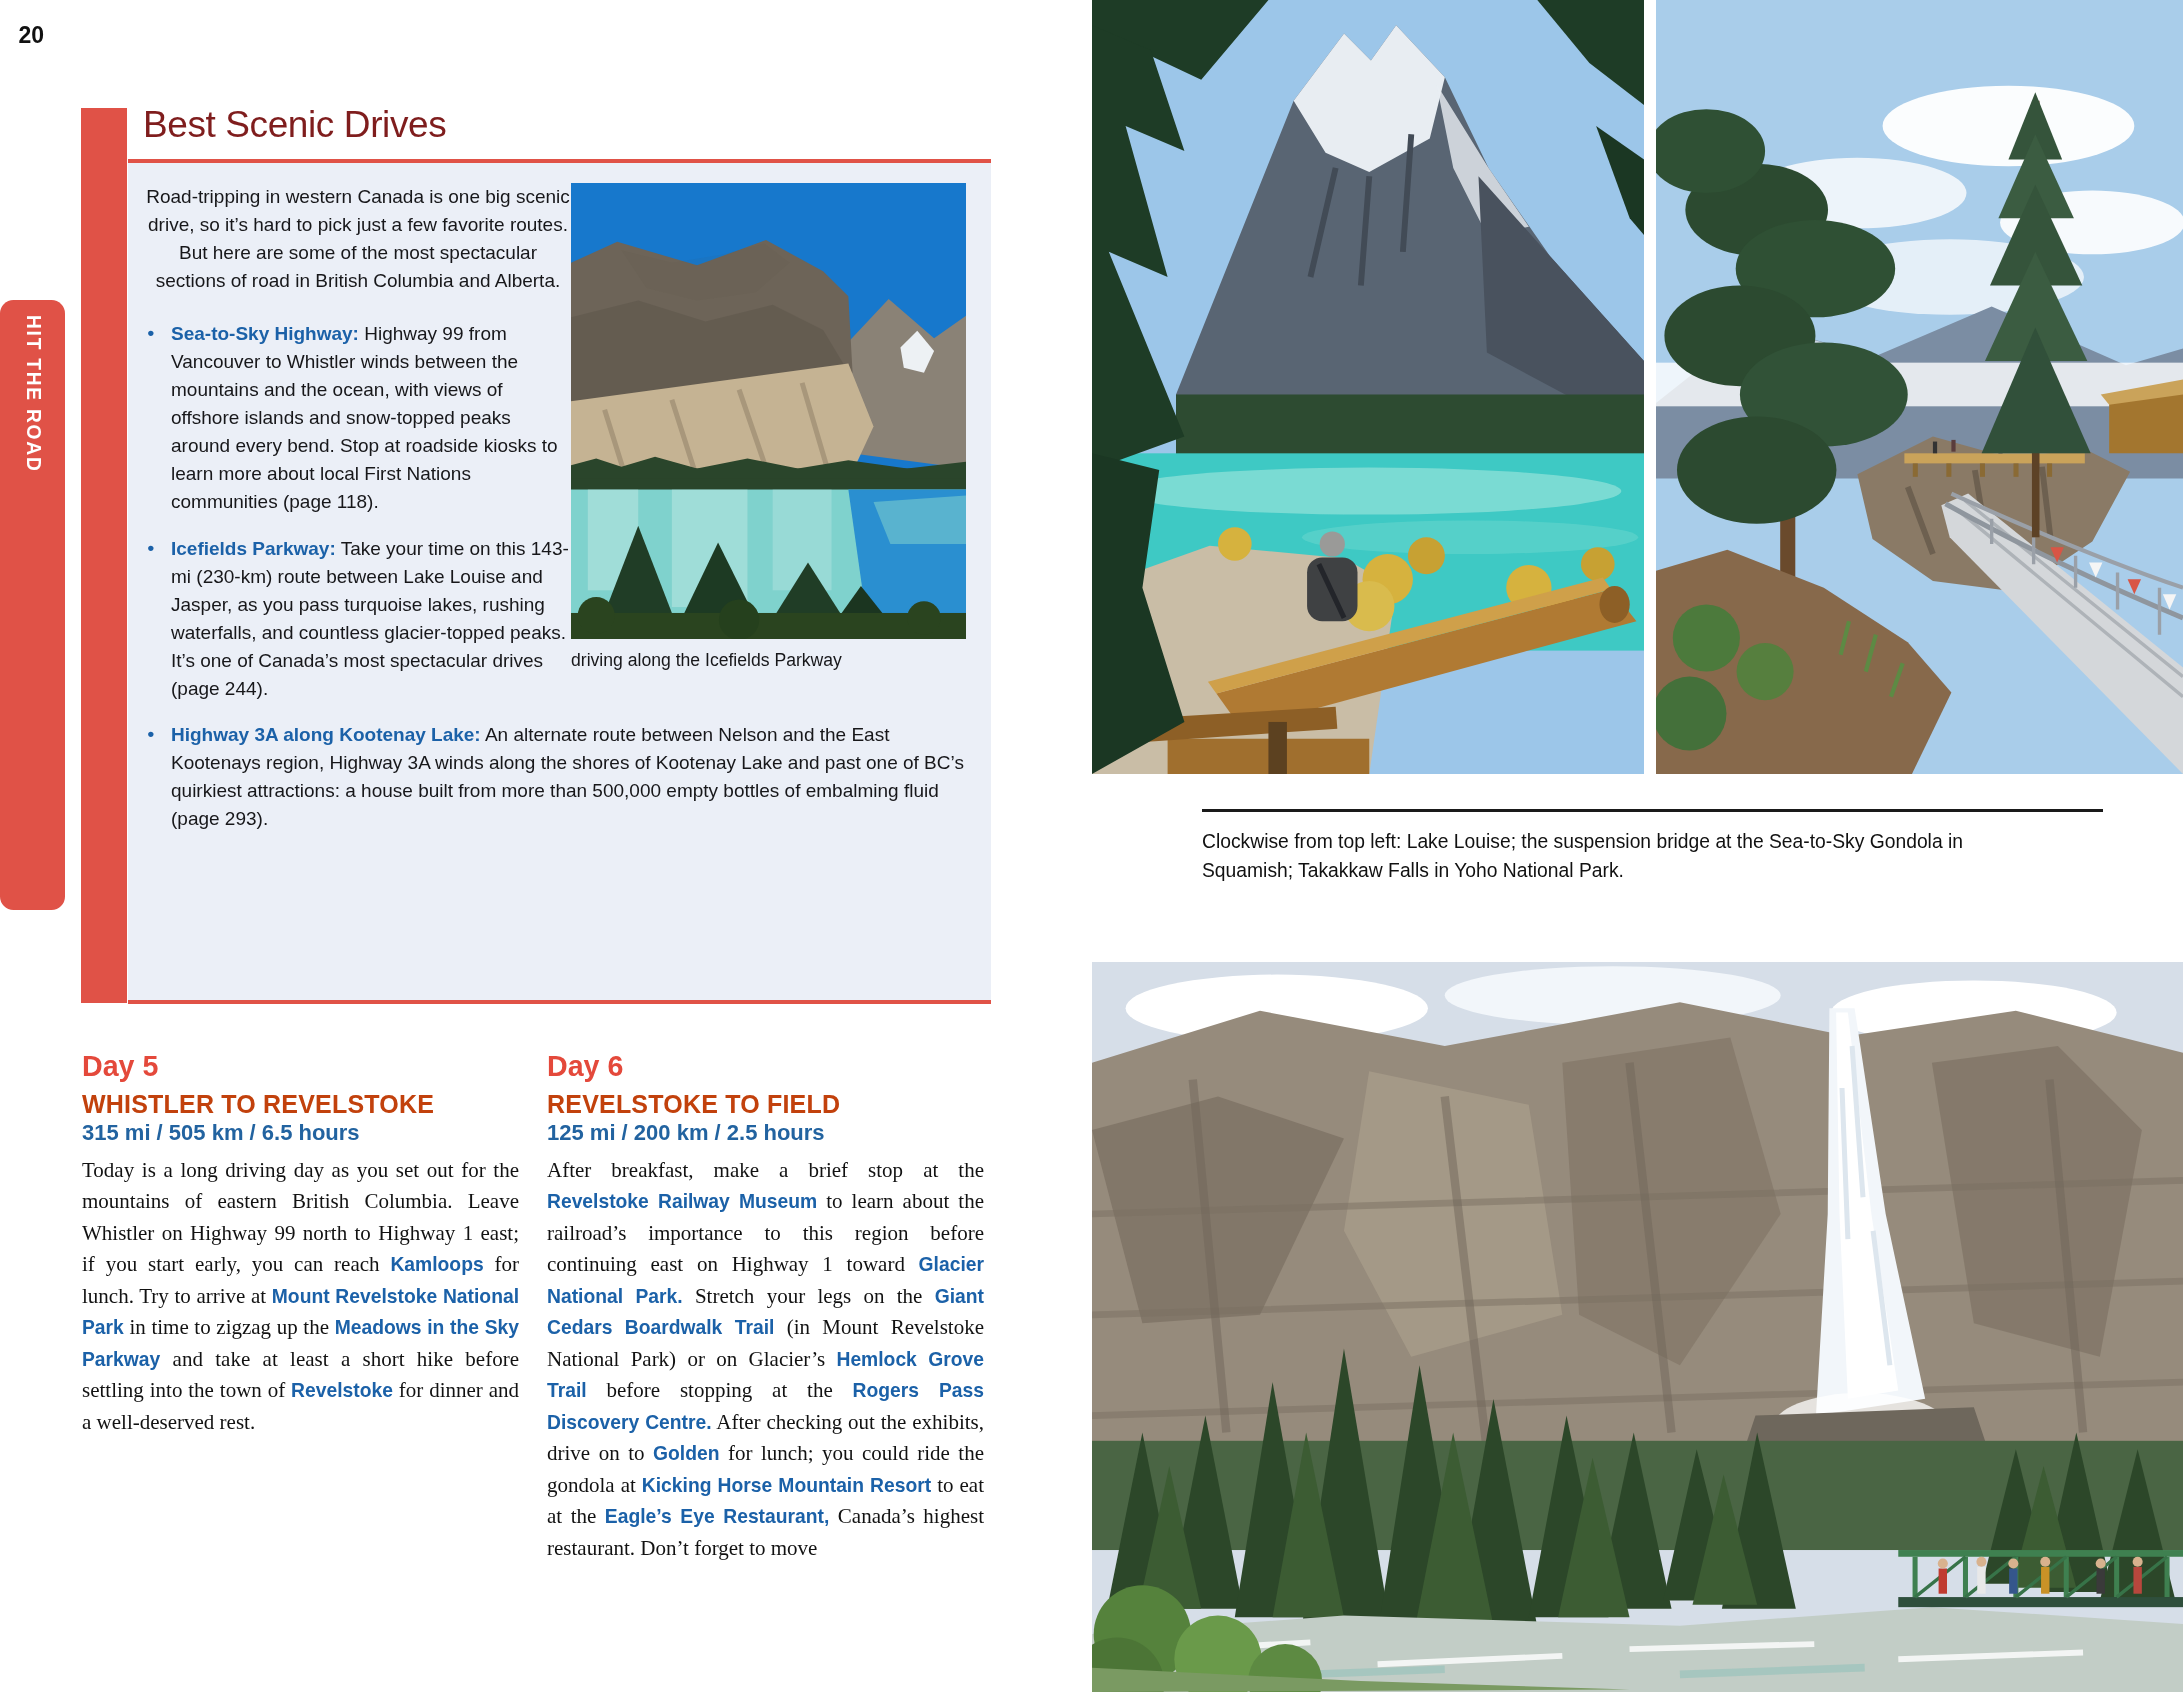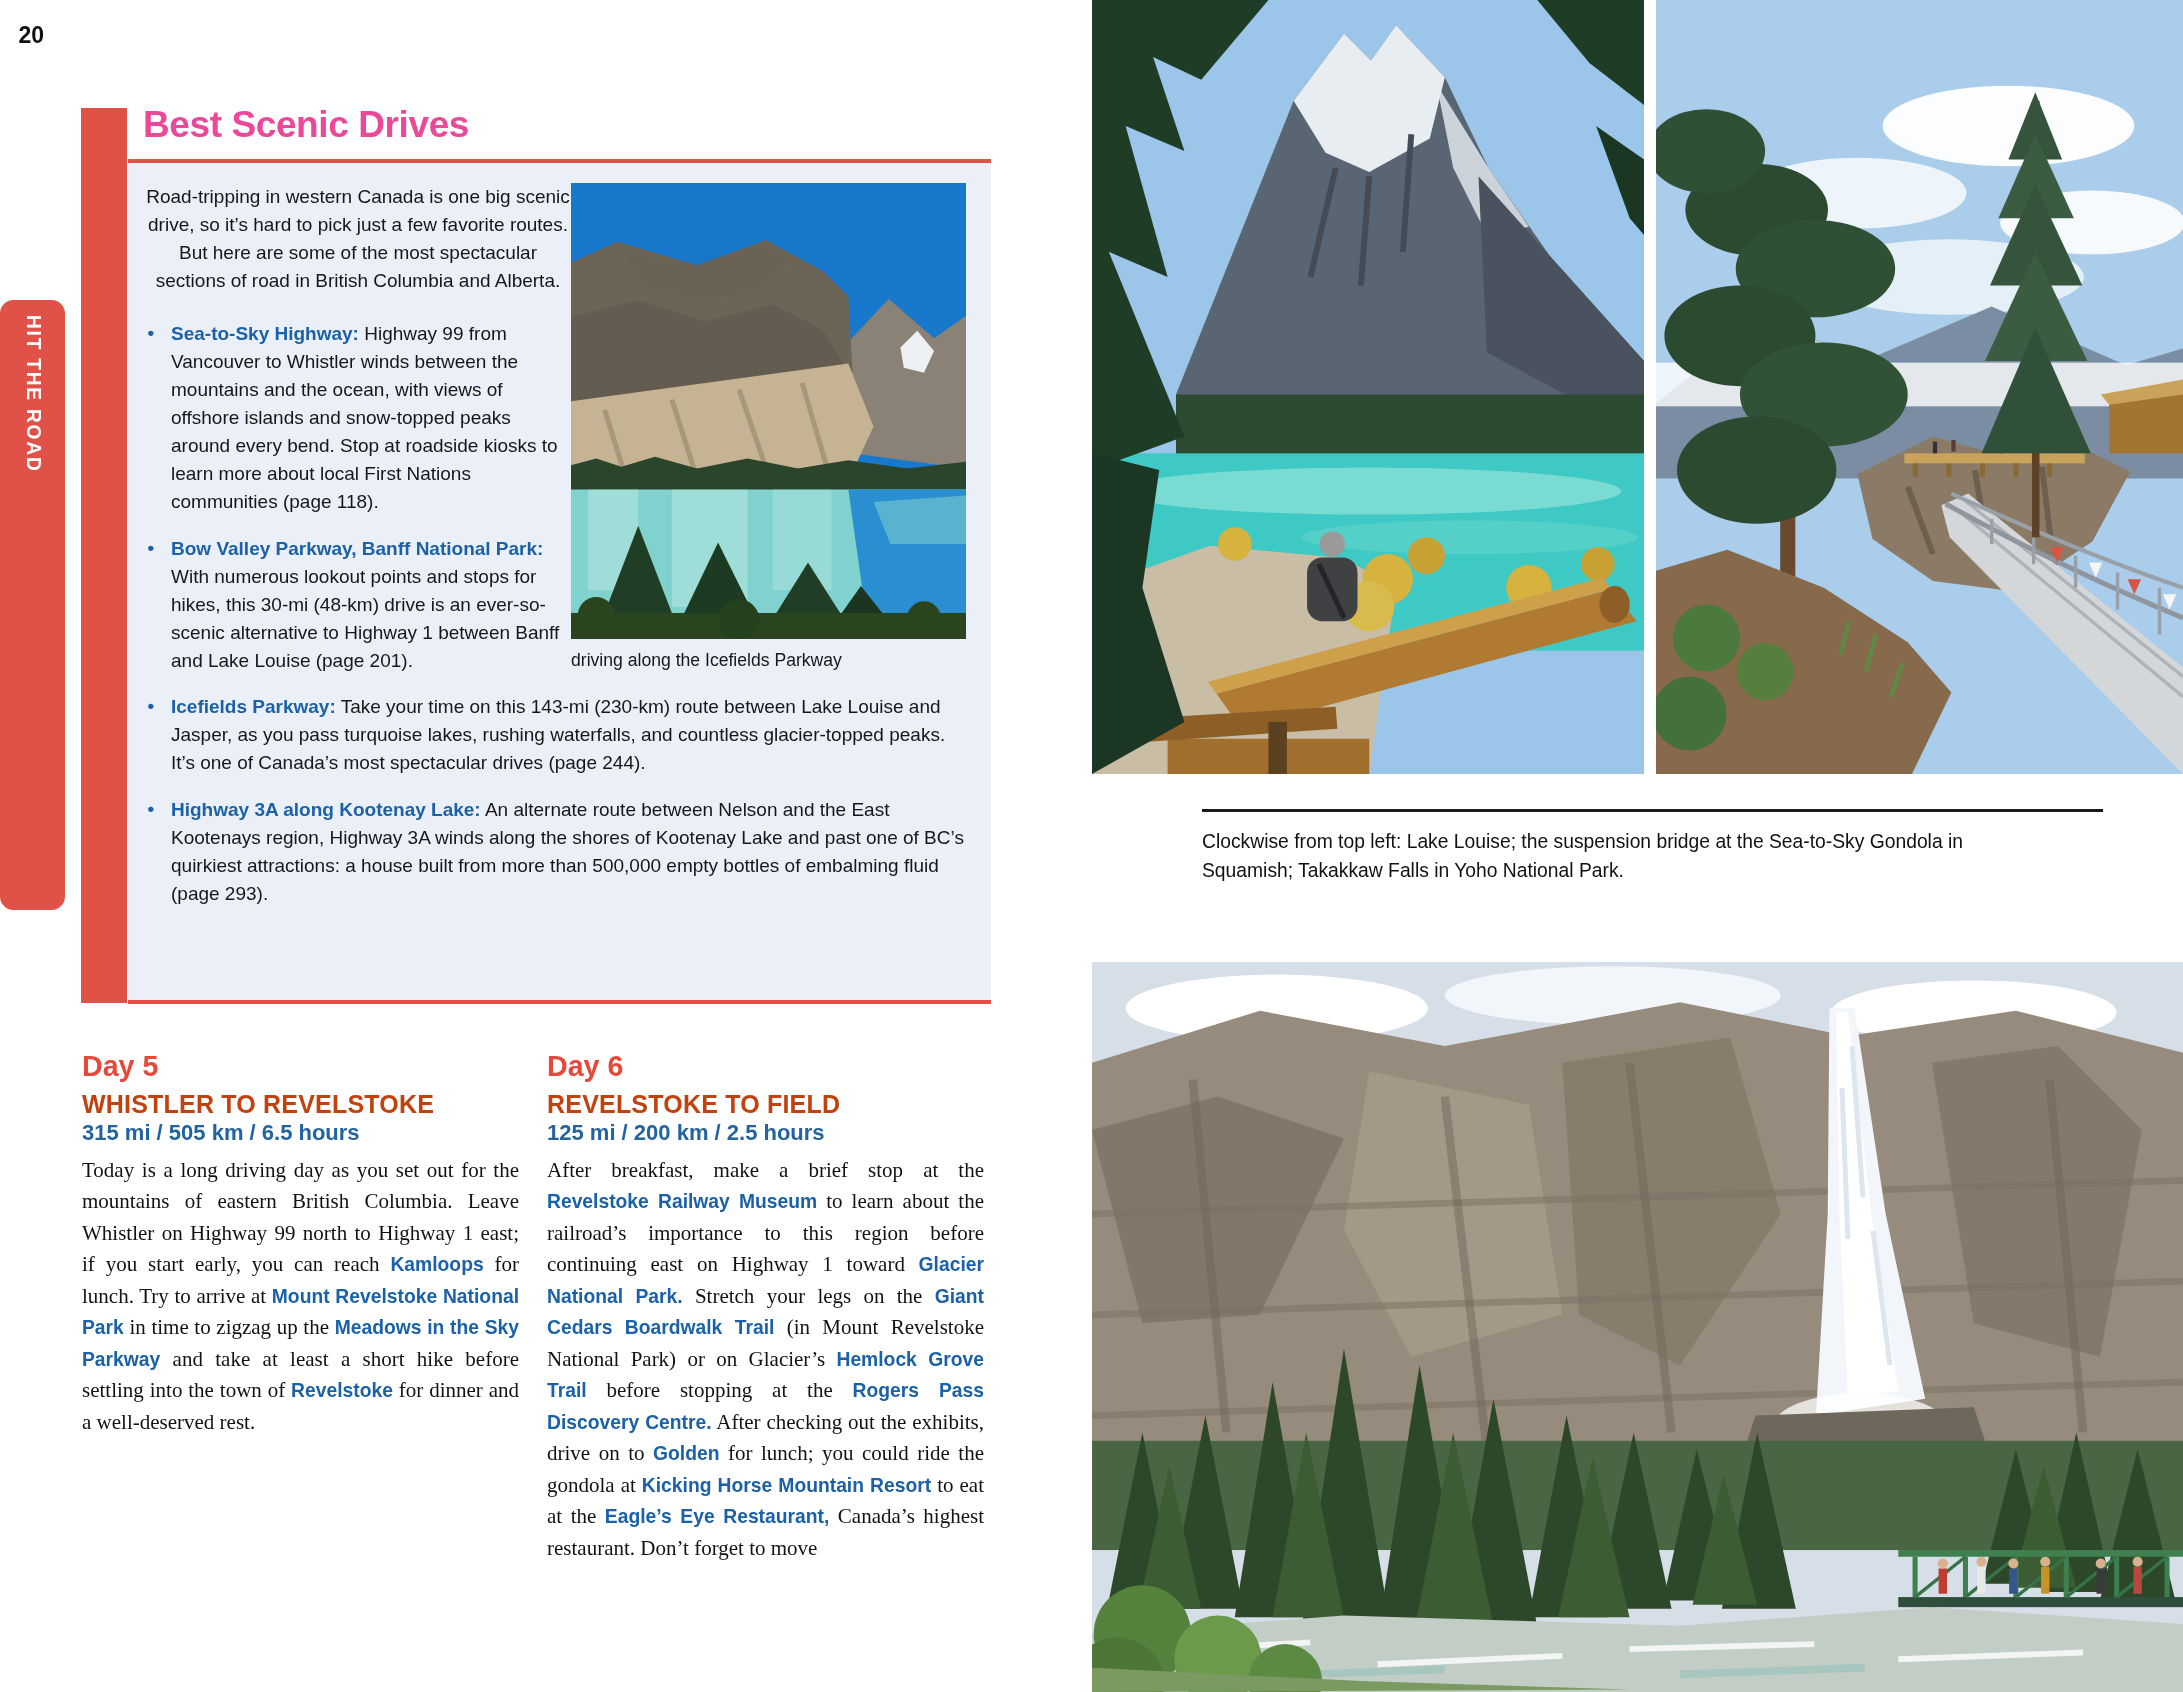--- a/index.html
+++ b/index.html
@@ -17,21 +17,21 @@
 
   
   .page-number{left:18.5px;top:22px;font-size:23px;font-weight:700;color:#111;}
   .side-tab{left:0;top:300px;width:65px;height:610px;background:var(--red);
             border-radius:13.4px;display:flex;justify-content:center;}
   .side-tab span{writing-mode:vertical-rl;font-weight:700;font-size:19.3px;color:#ffffff;
                  letter-spacing:1.7px;padding-top:15px;}
 
   
   .red-bar{left:81px;top:108px;width:46px;height:895px;background:var(--red);}
-  .box-title{left:143px;top:104px;font-size:37px;font-weight:700;color:#ec4899;letter-spacing:-0.4px;}
+  .box-title{left:143px;top:104px;font-size:37px;font-weight:400;color:#7f1d1d;letter-spacing:-0.4px;}
   .scenic-box{left:128px;top:159px;width:863px;height:845px;box-sizing:border-box;
               background:var(--boxbg);border-top:4.2px solid var(--red);border-bottom:4.2px solid var(--red);
               padding:20px 25px 15px 17px;overflow:hidden;}
   .scenic-box p, .scenic-box li{font-size:19px;line-height:28px;color:#17171a;}
   .scenic-intro{margin:0 0 25px 0;text-align:center;}
   .inset-figure{float:right;width:395px;margin:0 0 10px 18.5px;}
   .inset-figure svg{display:block;width:395px;height:456px;}
   .inset-caption{font-size:17.6px;line-height:22px;margin-top:10px;color:#17171a;}
   ul.bullets{margin:0;padding:0;list-style:none;}
   ul.bullets li{position:relative;padding-left:26px;margin-bottom:18.5px;}
@@ -105,21 +105,20 @@
           <circle cx="420" cy="518" r="20" fill="#2a441f"></circle>
         </svg>
       </div>
       <figcaption class="inset-caption">driving along the Icefields Parkway</figcaption>
     </figure>
 
     <p class="scenic-intro">Road-tripping in western Canada is one big scenic drive, so it’s hard to pick just a few favorite routes. But here are some of the most spectacular sections of road in British Columbia and Alberta.</p>
 
     <ul class="bullets">
       <li><span class="run-blue">Sea-to-Sky Highway:</span><span> Highway 99 from Vancouver to Whistler winds between the mountains and the ocean, with views of offshore islands and snow-topped peaks around every bend. Stop at roadside kiosks to learn more about local First Nations communities (page 118).</span></li>
-      <li><span class="run-blue">Bow Valley Parkway, Banff National Park:</span><span> With numerous lookout points and stops for hikes, this 30-mi (48-km) drive is an ever-so-scenic alternative to Highway 1 between Banff and Lake Louise (page 201).</span></li>
       <li><span class="run-blue">Icefields Parkway:</span><span> Take your time on this 143-mi (230-km) route between Lake Louise and Jasper, as you pass turquoise lakes, rushing waterfalls, and countless glacier-topped peaks. It’s one of Canada’s most spectacular drives (page 244).</span></li>
       <li><span class="run-blue">Highway 3A along Kootenay Lake:</span><span> An alternate route between Nelson and the East Kootenays region, Highway 3A winds along the shores of Kootenay Lake and past one of BC’s quirkiest attractions: a house built from more than 500,000 empty bottles of embalming fluid (page 293).</span></li>
     </ul>
   </div>
 
   <div class="abs day-col day-5">
     <div class="day-title">Day 5</div>
     <div class="day-route">WHISTLER TO REVELSTOKE</div>
     <div class="day-stats">315 mi / 505 km / 6.5 hours</div>
     <div class="day-body"><span>Today is a long driving day as you set out for the mountains of eastern British Columbia. Leave Whistler on Highway 99 north to Highway 1 east; if you start early, you can reach </span><span class="run-blue">Kamloops</span><span> for lunch. Try to arrive at </span><span class="run-blue">Mount Revelstoke National Park</span><span> in time to zigzag up the </span><span class="run-blue">Meadows in the Sky Parkway</span><span> and take at least a short hike before settling into the town of </span><span class="run-blue">Revelstoke</span><span> for dinner and a well-deserved rest.</span></div>

